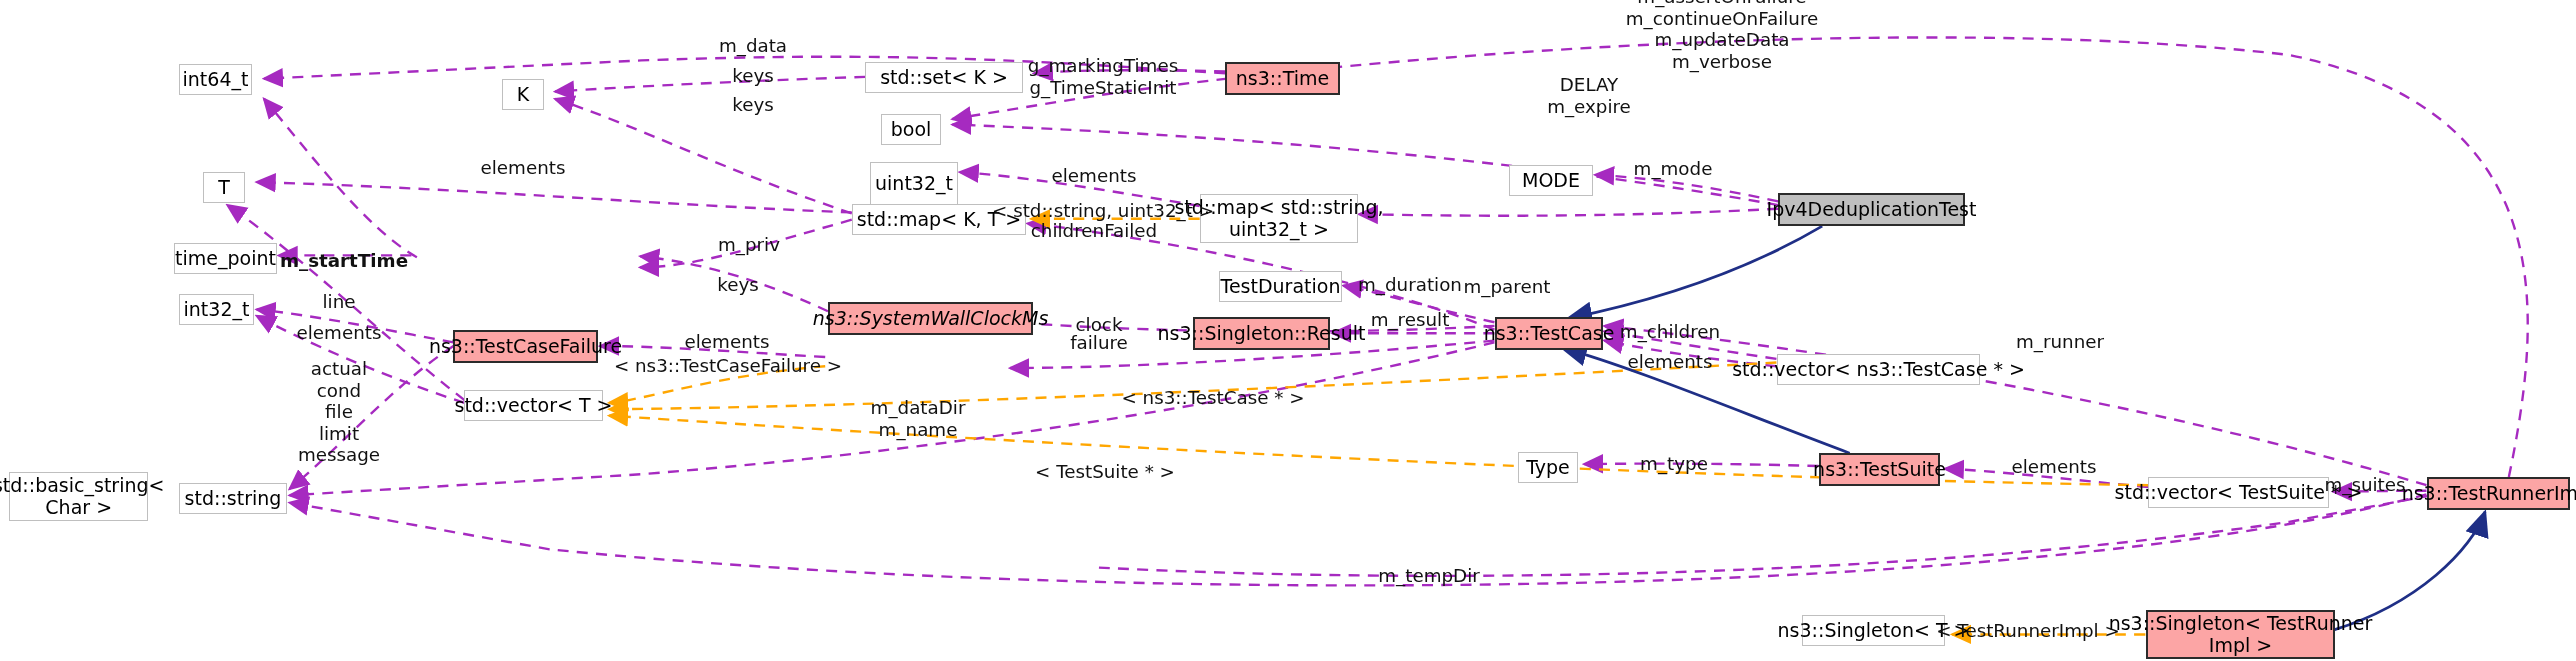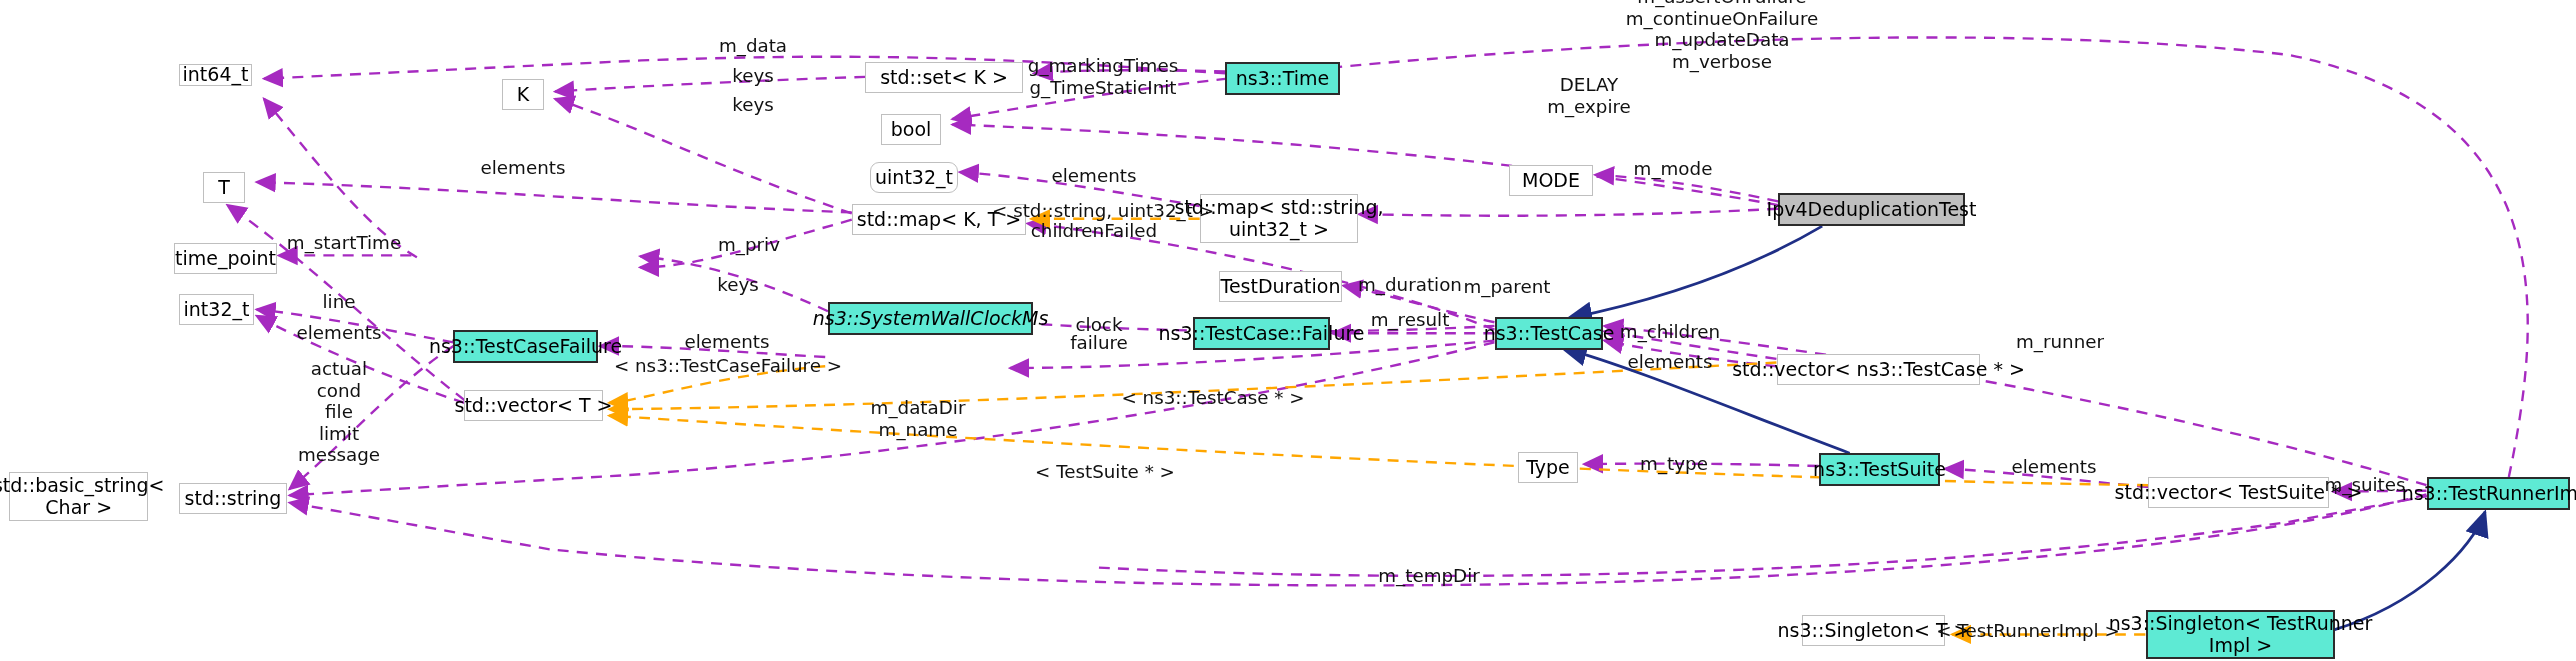--- a/index.html
+++ b/index.html
@@ -6,21 +6,21 @@
   html,body{margin:0;padding:0;background:#ffffff;}
   body{font-family:"DejaVu Sans","Liberation Sans",sans-serif;}
   #canvas{position:relative;width:2576px;height:661px;background:#ffffff;overflow:hidden;}
   #edges{position:absolute;left:0;top:0;width:2576px;height:661px;}
   .node{position:absolute;box-sizing:border-box;display:flex;align-items:center;
         justify-content:center;text-align:center;line-height:1.12;
         font-size:19px;color:#000000;white-space:pre;}
   
   .n-plain{border:1.4px solid #bfbfbf;background:#ffffff;}
   
-  .n-class{border:2.3px solid #2b2b2b;background:#5eead4;}
+  .n-class{border:2.3px solid #2b2b2b;background:#fca5a5;}
   
   .n-focus{border:2.3px solid #2b2b2b;background:#bfbfbf;}
   .elabel{position:absolute;font-size:18.3px;color:#111111;white-space:pre;
           line-height:1.18;text-align:center;transform:translate(-50%,-50%);
           background:transparent;}
 </style>
 </head>
 <body>
 
 <div id="canvas">
@@ -123,37 +123,37 @@
     <g fill="none" stroke="#1f2f86" stroke-width="3" marker-end="url(#ah-i)">
 
       <path d="M1990,247 C1900,300 1800,330 1712,348"></path>
 
       <path d="M2020,495 C1900,450 1780,400 1706,380"></path>
 
       <path d="M2549,688 C2640,660 2700,600 2714,559"></path>
     </g>
   </svg>
 
-  <div class="node n-plain" style="left:179px;top:64px;width:73px;height:22px;"><span>int64_t</span></div>
+  <div class="node n-plain" style="left:179px;top:64px;width:73px;height:31px;"><span>int64_t</span></div>
   <div class="node n-plain" style="left:502px;top:79px;width:42px;height:31px;"><span>K</span></div>
   <div class="node n-plain" style="left:865px;top:62px;width:158px;height:31px;"><span>std::set&lt; K &gt;</span></div>
   <div class="node n-class" style="left:1225px;top:62px;width:115px;height:33px;"><span>ns3::Time</span></div>
   <div class="node n-plain" style="left:881px;top:114px;width:60px;height:31px;"><span>bool</span></div>
   <div class="node n-plain" style="left:203px;top:172px;width:42px;height:31px;"><span>T</span></div>
-  <div class="node n-plain" style="left:870px;top:162px;width:88px;height:31px;border-radius:9px;"><span>uint32_t</span></div>
+  <div class="node n-plain" style="left:870px;top:162px;width:88px;height:43px;"><span>uint32_t</span></div>
   <div class="node n-plain" style="left:1509px;top:165px;width:84px;height:31px;"><span>MODE</span></div>
   <div class="node n-focus" style="left:1778px;top:193px;width:187px;height:33px;"><span>Ipv4DeduplicationTest</span></div>
   <div class="node n-plain" style="left:852px;top:204px;width:174px;height:31px;"><span>std::map&lt; K, T &gt;</span></div>
   <div class="node n-plain" style="left:1200px;top:194px;width:158px;height:49px;"><span>std::map&lt; std::string,
 uint32_t &gt;</span></div>
   <div class="node n-plain" style="left:174px;top:243px;width:103px;height:31px;"><span>time_point</span></div>
   <div class="node n-plain" style="left:1219px;top:271px;width:123px;height:31px;"><span>TestDuration</span></div>
   <div class="node n-plain" style="left:179px;top:294px;width:75px;height:31px;"><span>int32_t</span></div>
   <div class="node n-class" style="left:828px;top:302px;width:205px;height:33px;font-style:italic;"><span>ns3::SystemWallClockMs</span></div>
-  <div class="node n-class" style="left:1193px;top:317px;width:137px;height:33px;"><span>ns3::TestCase::Failure</span></div>
+  <div class="node n-class" style="left:1193px;top:317px;width:137px;height:33px;"><span>ns3::Singleton::Result</span></div>
   <div class="node n-class" style="left:1495px;top:317px;width:108px;height:33px;"><span>ns3::TestCase</span></div>
   <div class="node n-class" style="left:453px;top:330px;width:145px;height:33px;"><span>ns3::TestCaseFailure</span></div>
   <div class="node n-plain" style="left:464px;top:390px;width:139px;height:31px;"><span>std::vector&lt; T &gt;</span></div>
   <div class="node n-plain" style="left:1777px;top:354px;width:203px;height:31px;"><span>std::vector&lt; ns3::TestCase * &gt;</span></div>
   <div class="node n-plain" style="left:1518px;top:452px;width:60px;height:31px;"><span>Type</span></div>
   <div class="node n-class" style="left:1819px;top:453px;width:121px;height:33px;"><span>ns3::TestSuite</span></div>
   <div class="node n-plain" style="left:9.2px;top:472px;width:139px;height:49px;"><span>std::basic_string&lt;
 Char &gt;</span></div>
   <div class="node n-plain" style="left:179px;top:483px;width:108px;height:31px;"><span>std::string</span></div>
   <div class="node n-plain" style="left:2148px;top:477px;width:181px;height:31px;"><span>std::vector&lt; TestSuite * &gt;</span></div>
@@ -171,21 +171,21 @@
 m_updateData
 m_verbose</span></div>
   <div class="elabel" style="left:753px;top:105px;"><span>keys</span></div>
   <div class="elabel" style="left:1589px;top:96px;"><span>DELAY
 m_expire</span></div>
   <div class="elabel" style="left:523px;top:168px;"><span>elements</span></div>
   <div class="elabel" style="left:1094px;top:176px;"><span>elements</span></div>
   <div class="elabel" style="left:1673px;top:169px;"><span>m_mode</span></div>
   <div class="elabel" style="left:1103px;top:211px;"><span>&lt; std::string, uint32_t &gt;</span></div>
   <div class="elabel" style="left:1094px;top:231px;"><span>childrenFailed</span></div>
-  <div class="elabel" style="left:344px;top:243px;"><span>m_startTime</span></div>
+  <div class="elabel" style="left:344px;top:261px;font-weight:bold;"><span>m_startTime</span></div>
   <div class="elabel" style="left:749px;top:245px;"><span>m_priv</span></div>
   <div class="elabel" style="left:1410px;top:285px;"><span>m_duration</span></div>
   <div class="elabel" style="left:738px;top:285px;"><span>keys</span></div>
   <div class="elabel" style="left:339px;top:302px;"><span>line</span></div>
   <div class="elabel" style="left:1507px;top:287px;"><span>m_parent</span></div>
   <div class="elabel" style="left:1410px;top:320px;"><span>m_result</span></div>
   <div class="elabel" style="left:1670px;top:332px;"><span>m_children</span></div>
   <div class="elabel" style="left:339px;top:333px;"><span>elements</span></div>
   <div class="elabel" style="left:1099px;top:325px;"><span>clock</span></div>
   <div class="elabel" style="left:2060px;top:342px;"><span>m_runner</span></div>

